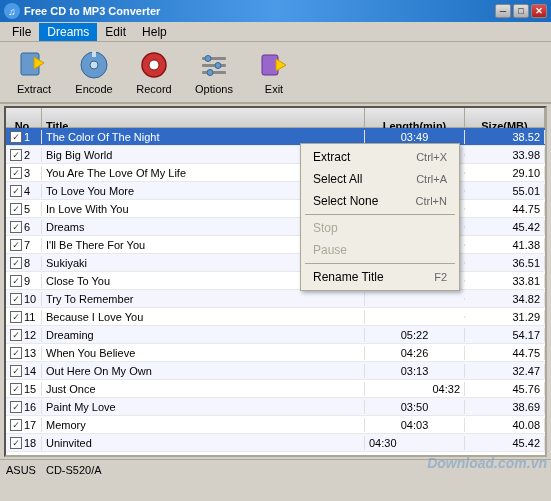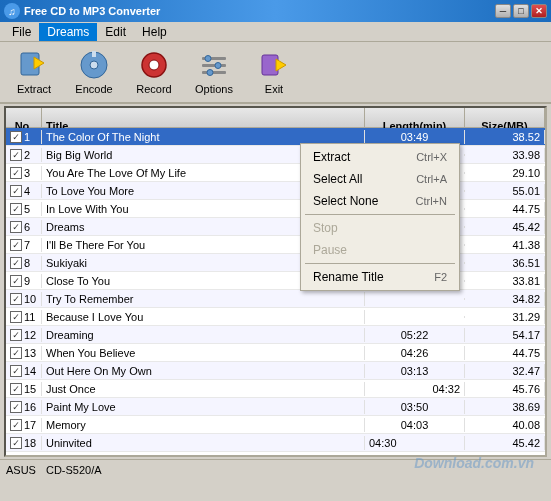--- a/index.html
+++ b/index.html
@@ -229,21 +229,21 @@
       display: flex;
       align-items: center;
       gap: 10px;
       height: 20px;
     }
 
     
     .watermark {
       position: absolute;
       bottom: 30px;
-      right: 17px;
+      right: 4px;
       font-size: 14px;
       font-weight: bold;
       color: rgba(100,150,200,0.5);
       font-style: italic;
     }
     .main-container {
       flex: 1;
       padding: 2px 4px;
       background: #d4d0c8;
       overflow: hidden;

